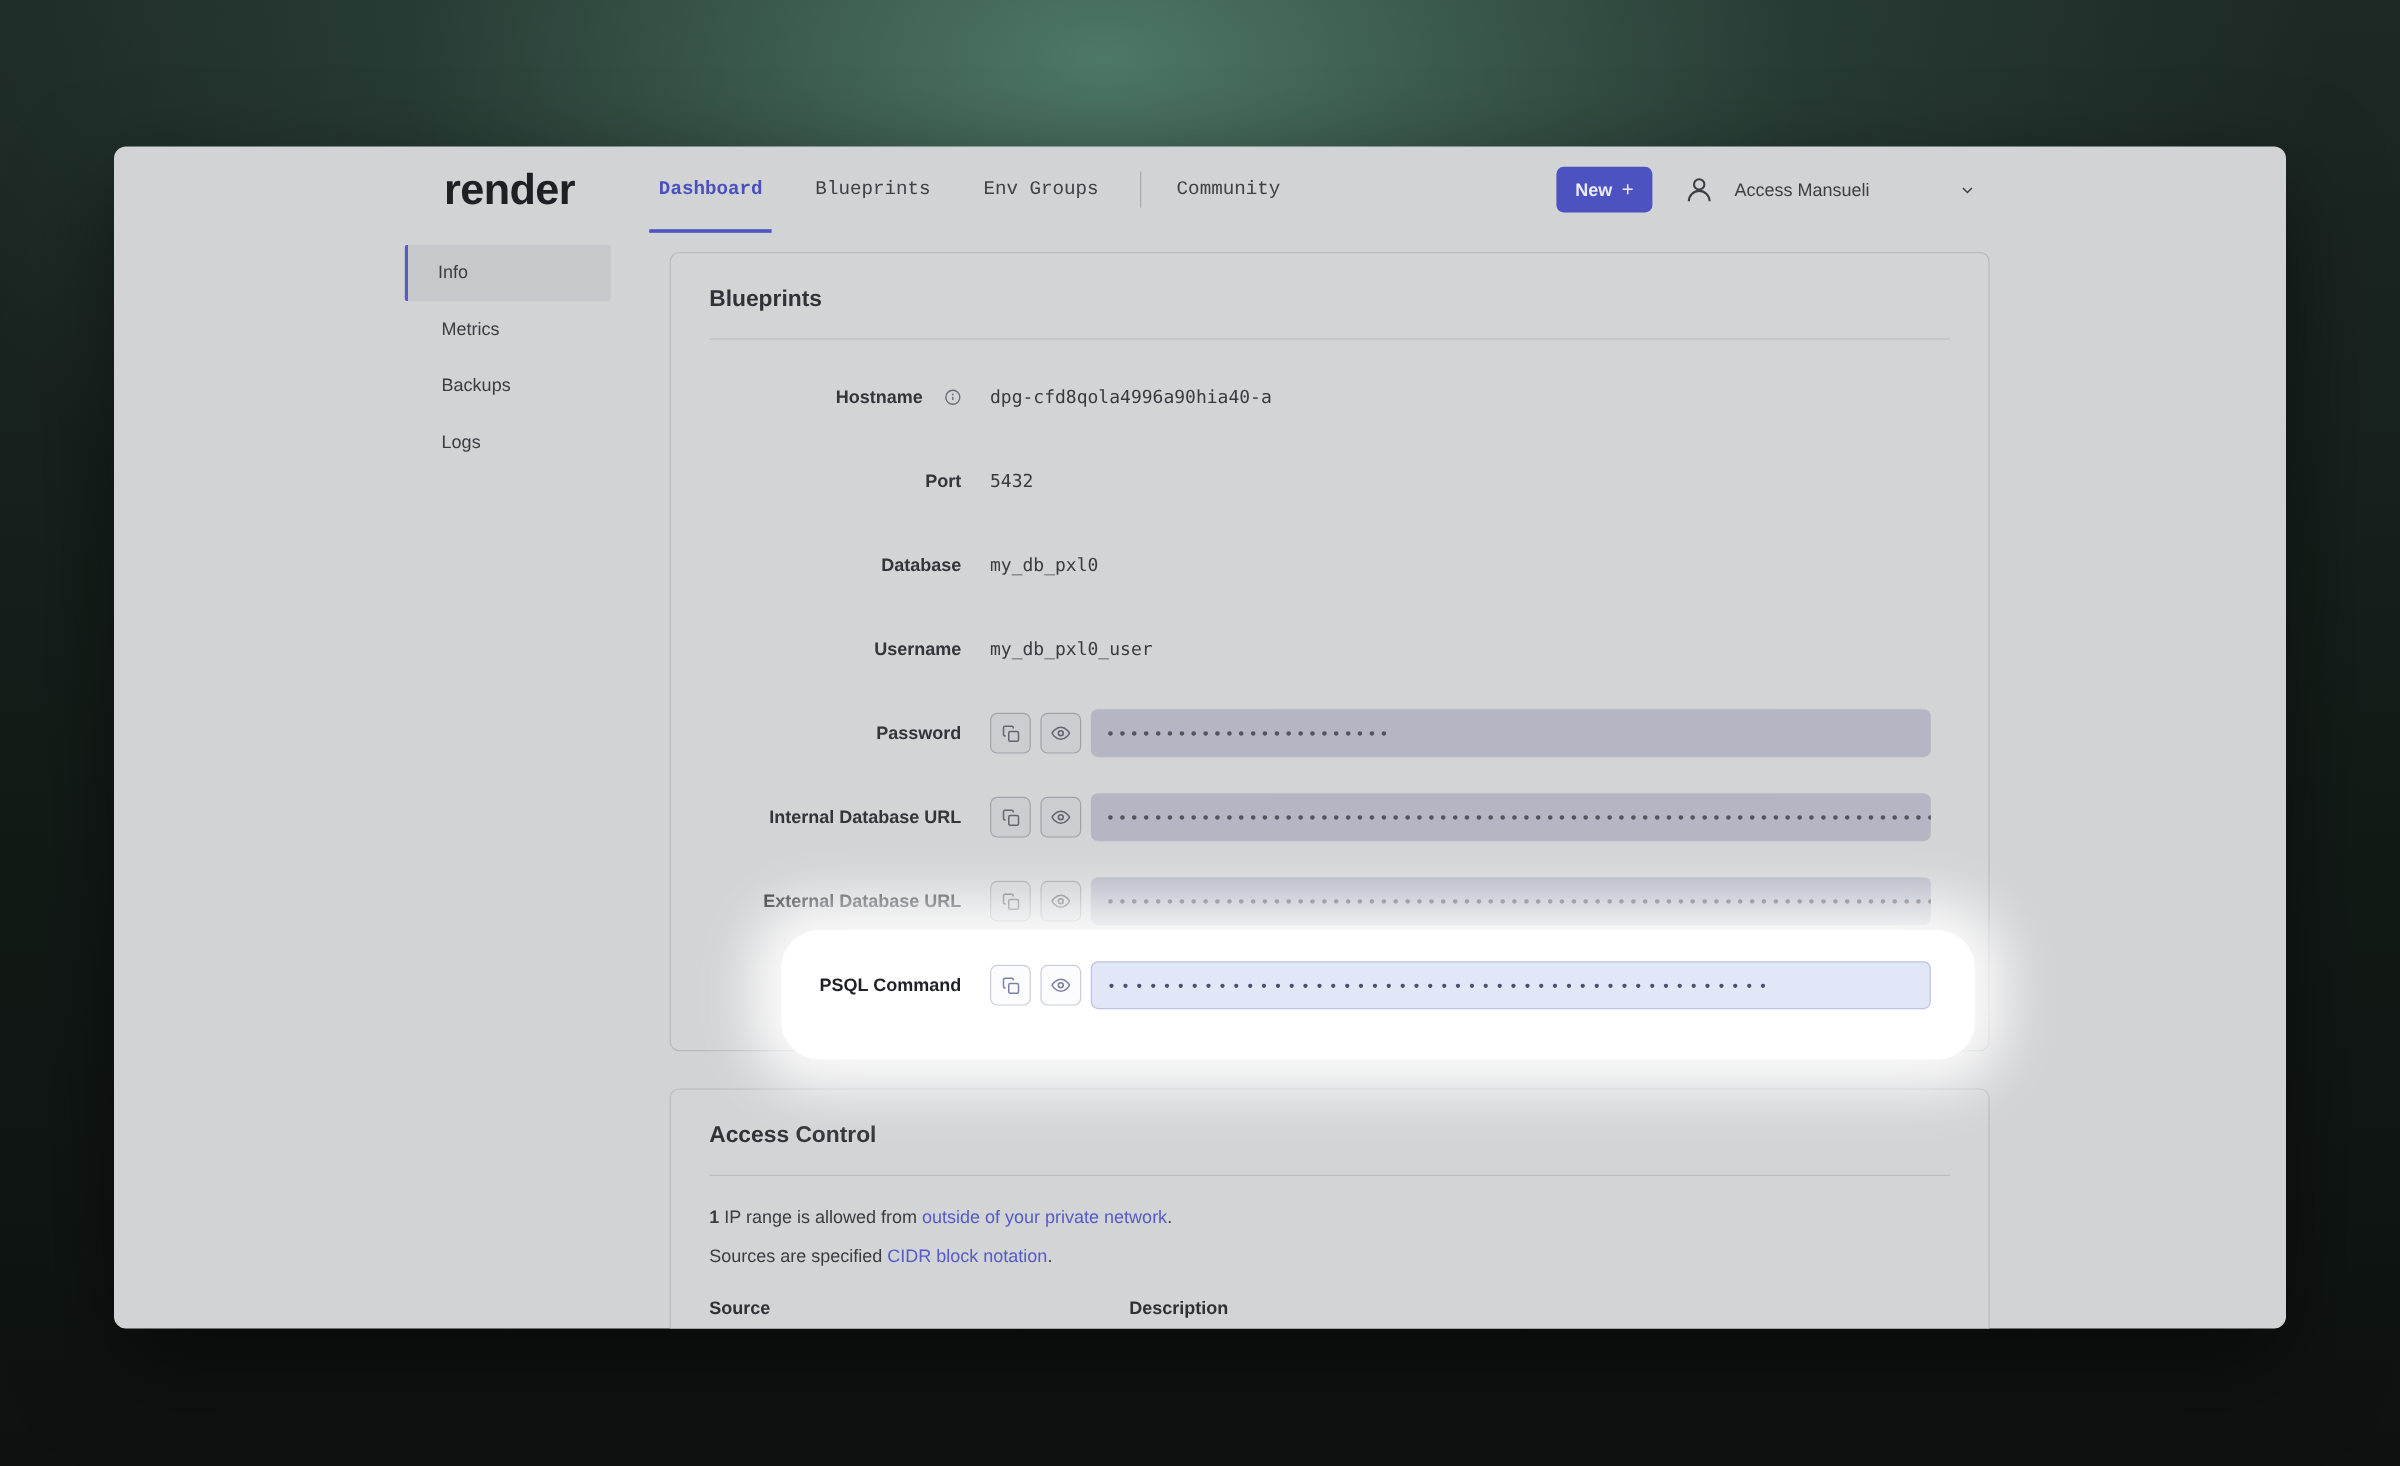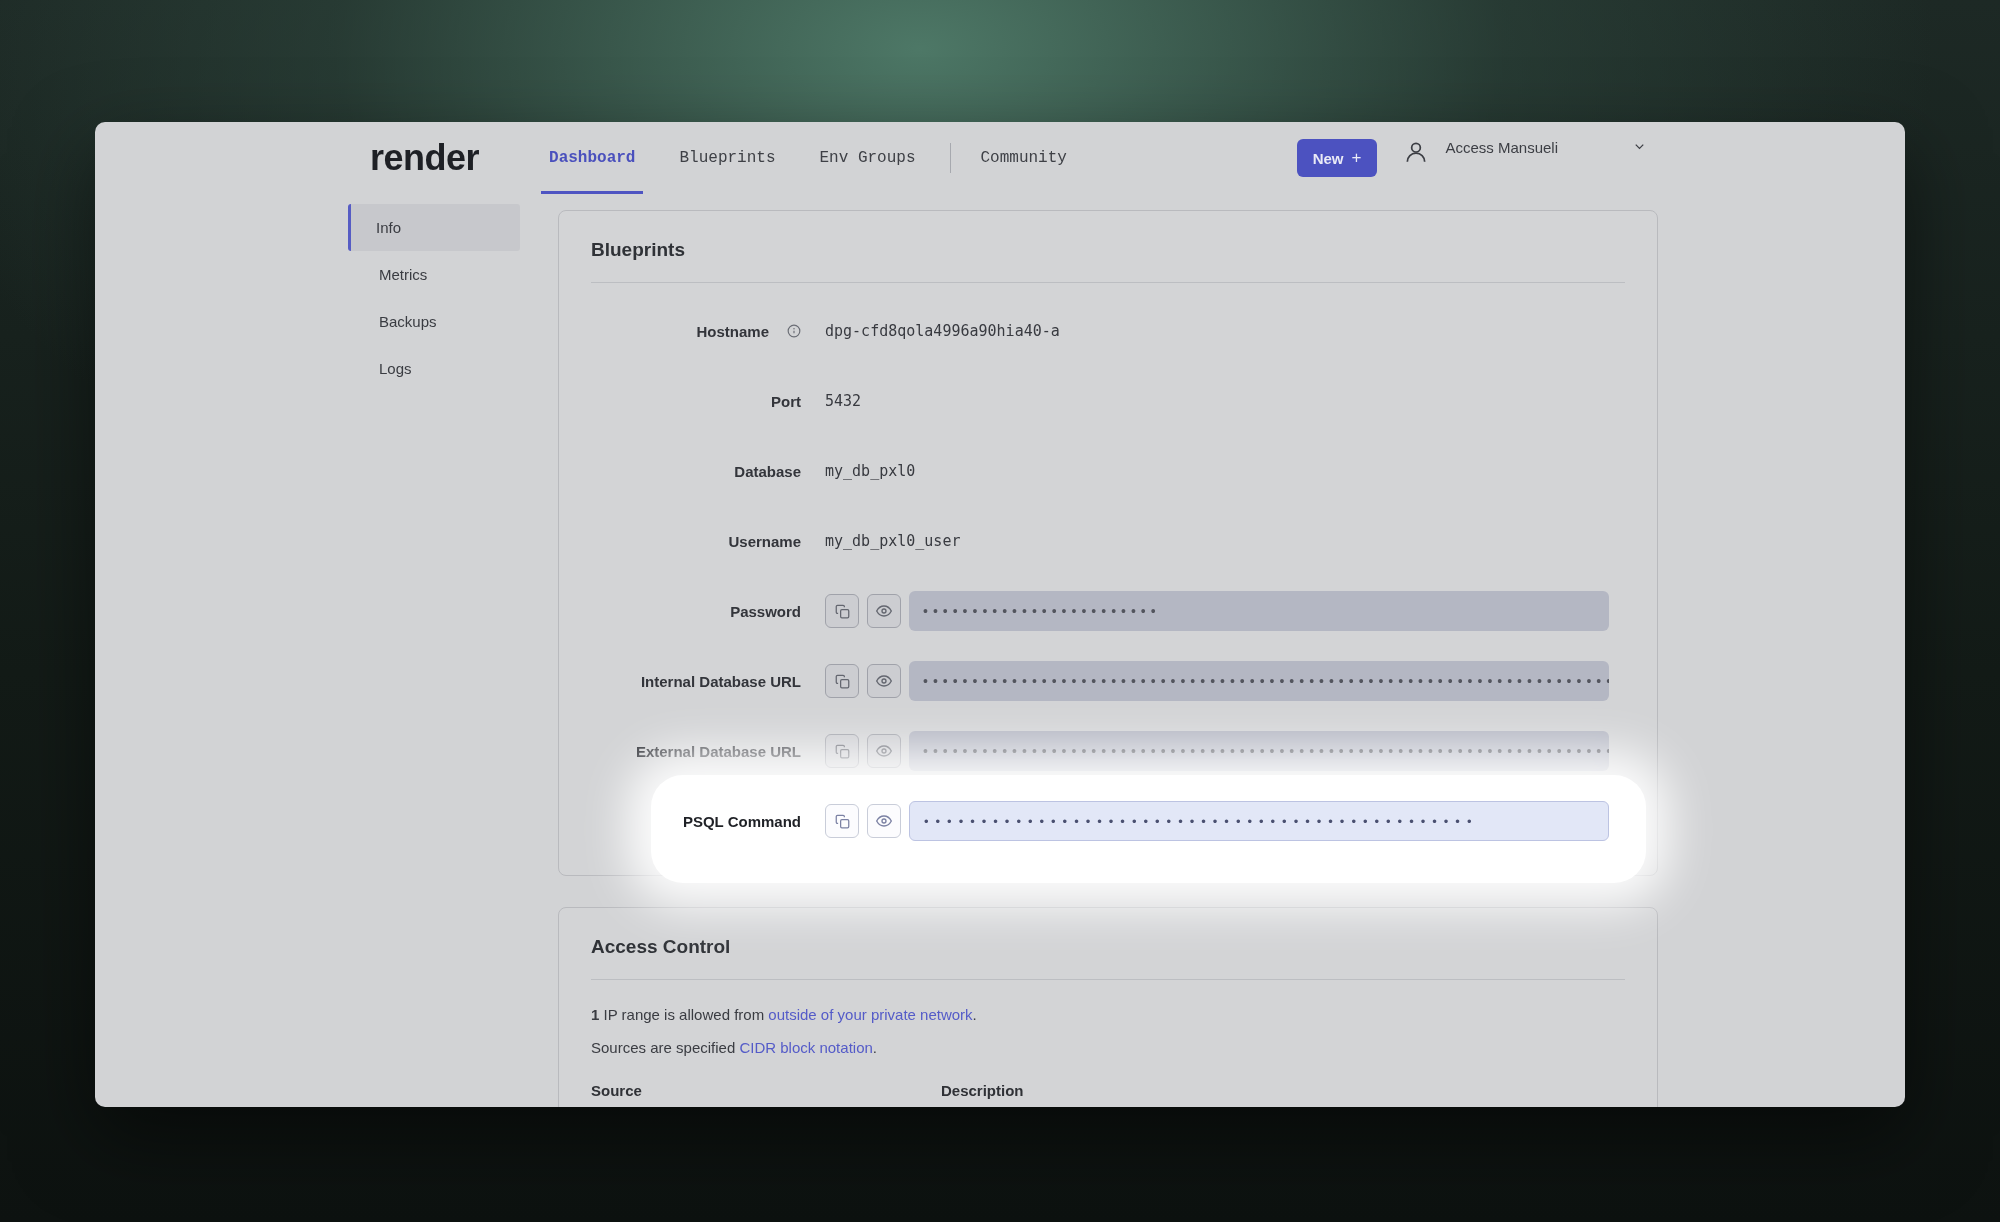--- a/index.html
+++ b/index.html
@@ -26,33 +26,33 @@
   .nav-secondary { display:flex; gap:46px; margin-left:30px;flex-direction:column; }
   .nav-item {
     display:flex; align-items:center; height:72px; position:relative;
     font-size:16px; color:#3e4046; cursor:pointer; text-decoration:none; white-space:nowrap;font-family:Liberation Mono, monospace;
   }
   .nav-item.active { color:#4a50bd; font-weight:700; }
   .nav-item.active::after {
     content:""; position:absolute; left:-8px; right:-8px; bottom:0; height:3px; background:#4e54c2;
   }
   .nav-vdivider { width:1px; height:30px; background:#a7a9af; margin-left:34px; }
-  .nav-right { margin-left:auto; display:flex; align-items:flex-start; }
+  .nav-right { margin-left:auto; display:flex; align-items:center; }
   .new-btn {
     display:flex; align-items:center; gap:8px; border:none; cursor:pointer;
     background:#4c52c0; color:#e9eaf6; font-size:15px; font-weight:600;
     padding:9px 16px; border-radius:6px; font-family:inherit;
   }
   .new-btn .plus { font-size:17px; font-weight:400; }
   .avatar { margin-left:26px; color:#3c3e44; display:flex; align-items:center; cursor:pointer; }
   .user-name { margin-left:16px; font-size:15px; color:#3c3e44; cursor:pointer; white-space:nowrap; }
   .chev { margin-left:74px; color:#3c3e44; display:flex; align-items:center; cursor:pointer; }
 
   
-  .sidebar { position:absolute; left:253px; top:82px; width:172px; }
+  .sidebar { position:absolute; left:242px; top:82px; width:172px; }
   .side-item {
     height:47px; display:flex; align-items:center; padding-left:28px;
     font-size:15px; color:#3a3c42; cursor:pointer; border-left:3px solid transparent; border-radius:3px;
   }
   .side-item.active { background:#c7c8cc; border-left-color:#565cc4; padding-left:25px; }
 
   
   .panel {
     position:absolute; left:463px; width:1100px;
     background:#d3d4d6; border:1px solid #b9babe; border-radius:8px;

